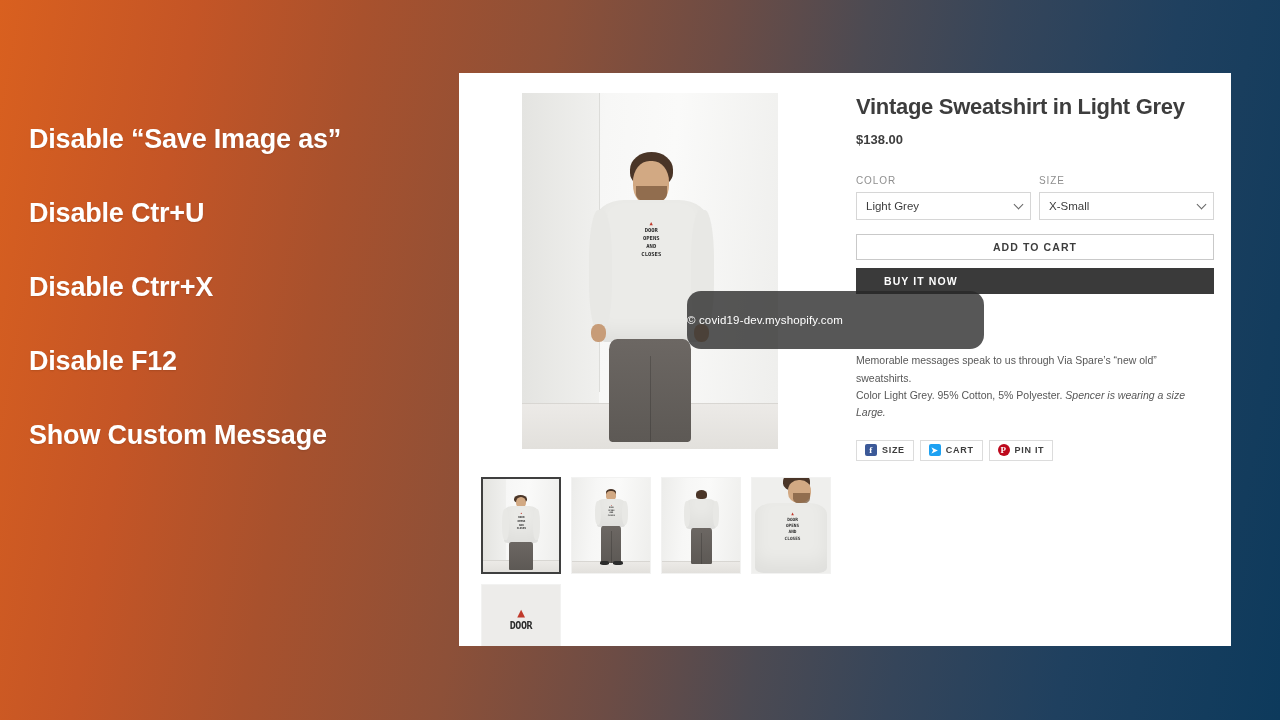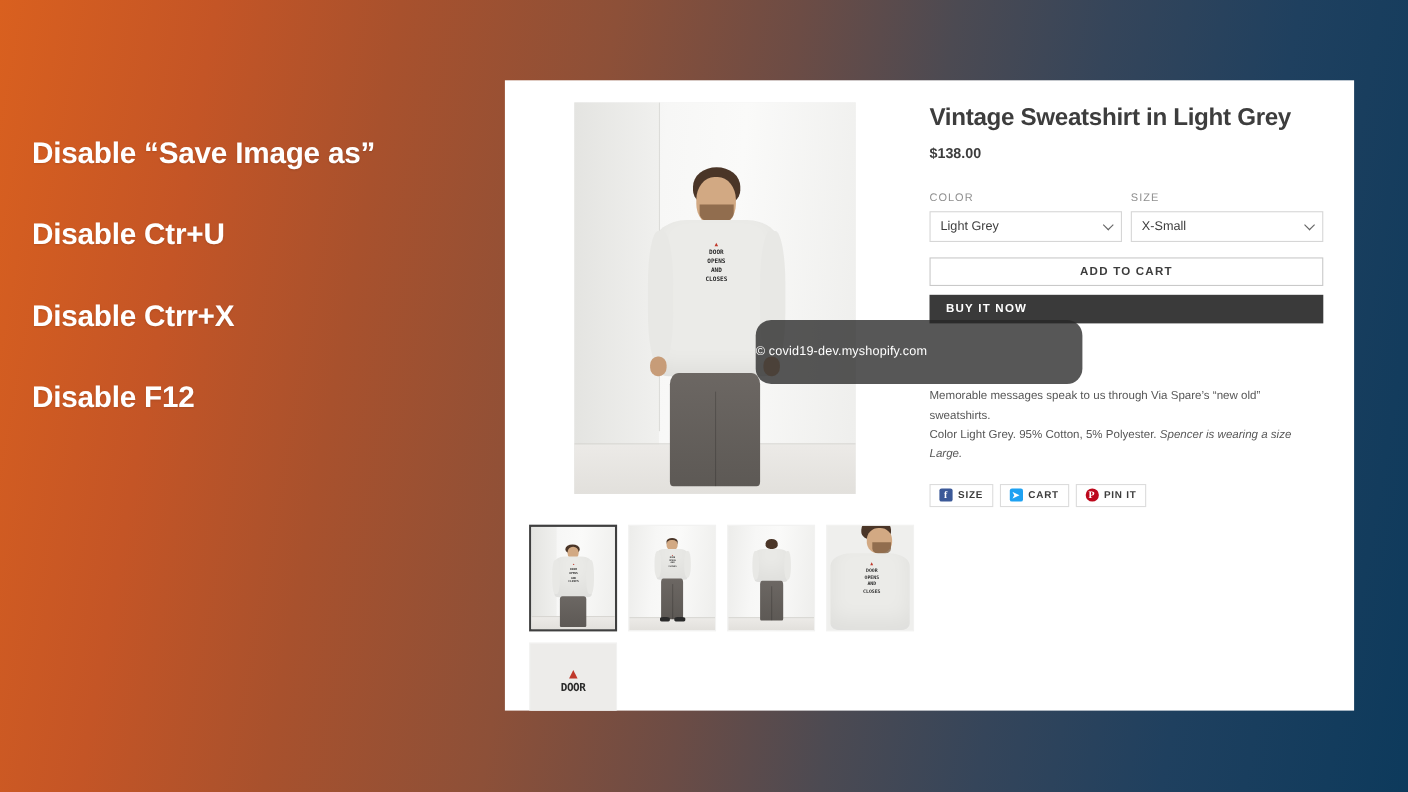--- a/index.html
+++ b/index.html
@@ -176,21 +176,21 @@
     position: relative;
   }
   .thumb.selected {
     border: 2px solid #3f3f3f;
   }
   .thumb .photo { transform-origin: center; }
 
   
   .details {
     position: absolute;
-    left: 386px;
+    left: 397px;
     top: 20px;
     width: 358px;
   }
   .product-title {
     font-size: 22px;
     font-weight: bold;
     color: #3d3d3d;
     line-height: 1.24;
     letter-spacing: -0.3px;
   }
@@ -254,21 +254,21 @@
     width: 100%;
     height: 26px;
     background: #3a3a3a;
     color: #ffffff;
     border: none;
     font-size: 10.5px;
     font-weight: bold;
     letter-spacing: 1.1px;
     display: flex;
     align-items: center;
-    padding-left: 15px;
+    padding-left: 28px;
     font-family: "Liberation Sans", sans-serif;
     cursor: pointer;
   }
   .description {
     margin-top: 58px;
     font-size: 10.5px;
     line-height: 1.65;
     color: #575757;
   }
   .description em { font-style: italic; }
@@ -324,20 +324,21 @@
   }
 </style>
 </head>
 <body>
 
 <div class="feature-list">
   <div class="feature-item">Disable “Save Image as”</div>
   <div class="feature-item">Disable Ctr+U</div>
   <div class="feature-item">Disable Ctrr+X</div>
   <div class="feature-item">Disable F12</div>
+  <div class="feature-item">Show Custom Message</div>
 </div>
 
 <div class="panel">
   <div class="panel-inner">
 
     <div class="gallery">
 
       <div class="hero-image">
         <div class="photo">
           <div class="corner-wall"></div>

